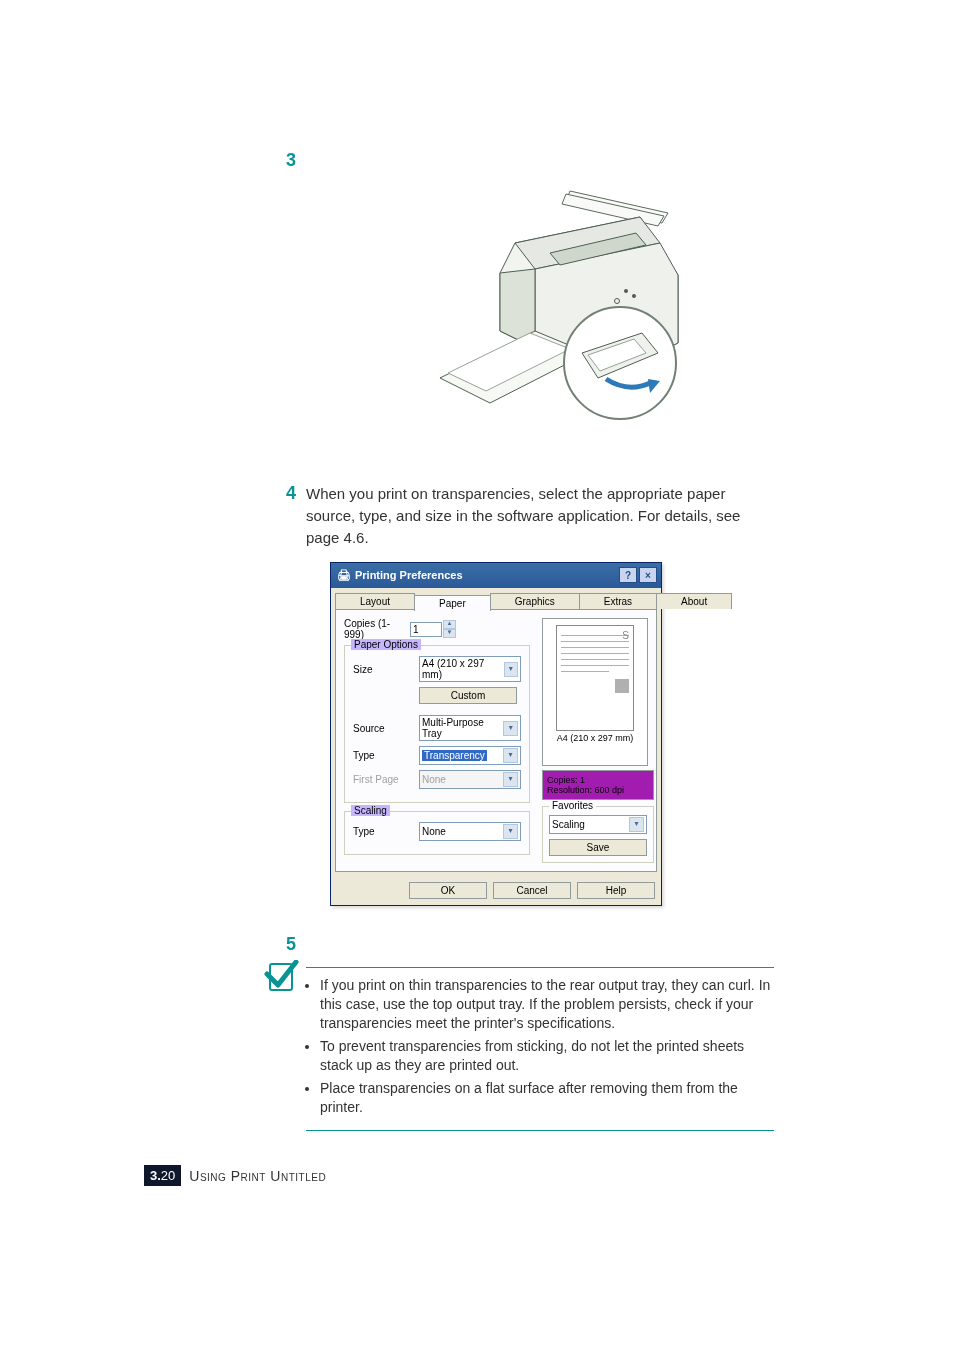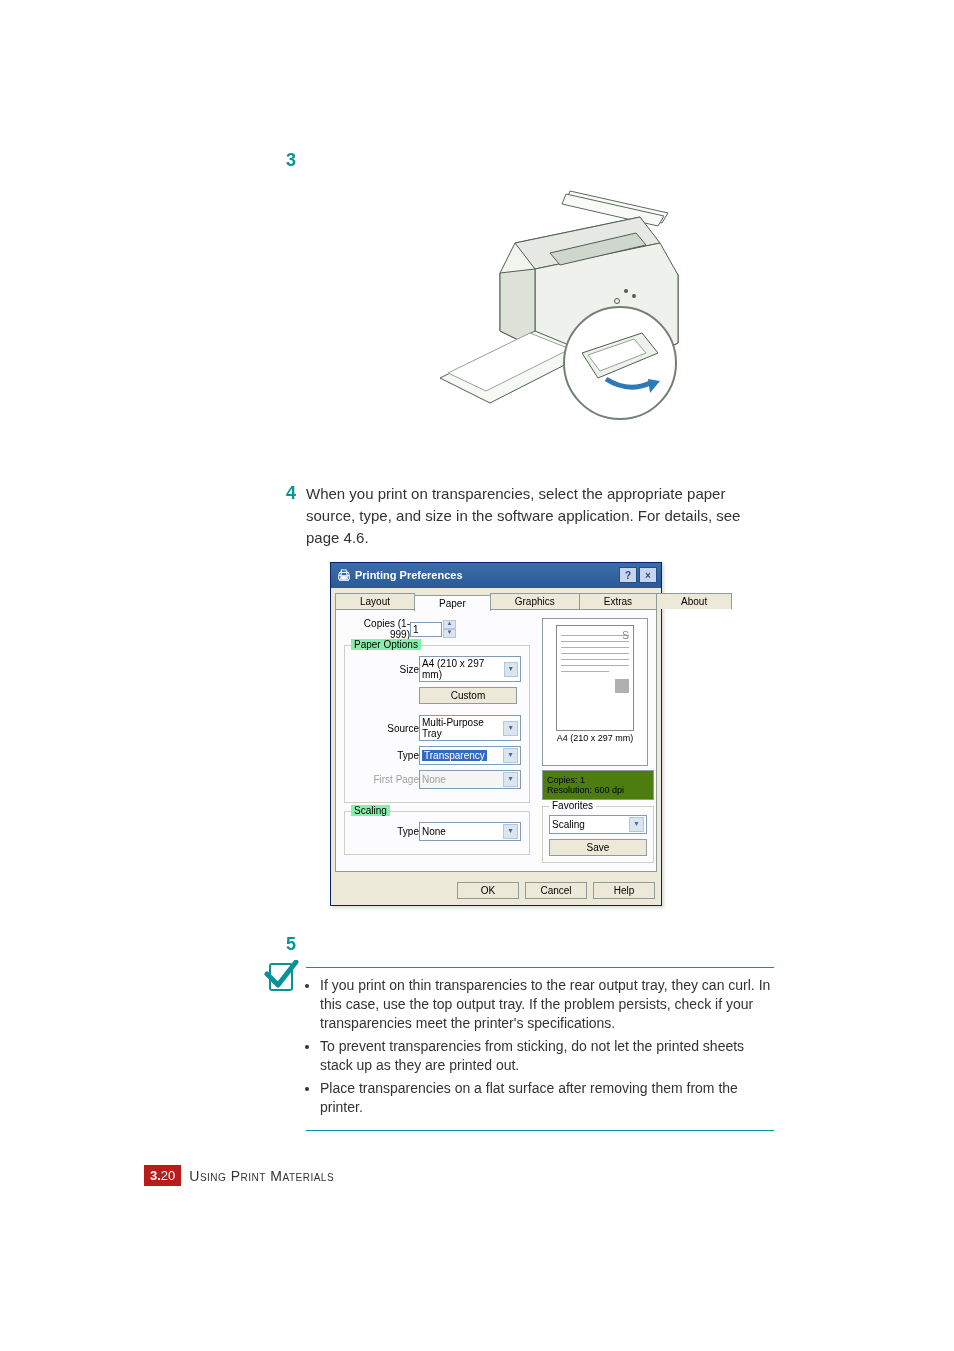--- a/index.html
+++ b/index.html
@@ -93,21 +93,21 @@
   }
   .tab-body {
     border: 1px solid #919b9c;
     background: #fcfcfe;
     margin: 0 4px 4px 4px;
     padding: 8px;
     display: flex;
   }
   .left-col { flex: 1; padding-right: 6px; }
   .row { display: flex; align-items: center; margin-bottom: 5px; }
-  .lbl { width: 66px; text-align: right; }
+  .lbl { width: 66px; }
   .lbl.dim { color: #a0a0a0; }
   .inp, .sel {
     border: 1px solid #7f9db9;
     background: #fff;
     font-size: 10px;
     padding: 1px 2px;
   }
   .inp { width: 26px; }
   .sel {
     width: 96px;
@@ -137,21 +137,21 @@
   }
   .group {
     border: 1px solid #d0d0bf;
     padding: 10px 8px 8px 8px;
     margin-bottom: 8px;
     position: relative;
   }
   .group-title {
     position: absolute;
     top: -7px; left: 6px;
-    background: #86efac;
+    background: #c4b5fd;
     padding: 0 3px;
     font-size: 10px;
   }
   .spin {
     display: inline-flex; flex-direction: column; margin-left: 1px;
   }
   .spin div {
     width: 11px; height: 7px;
     border: 1px solid #b5c7de;
     background: #dbe5f0;
@@ -188,39 +188,39 @@
     height: 1px; background: #b0b0b0; margin: 5px 0;
   }
   .preview .ln.short { width: 70%; }
   .preview .blk {
     width: 14px; height: 14px; background: #b0b0b0;
     float: right; margin-top: 2px;
   }
   .prev-label { text-align: center; font-size: 9px; margin-top: 2px; }
   .info-box {
     border: 1px solid #919b9c;
-    background: #4d7c0f;
+    background: #a21caf;
     font-size: 9px;
     padding: 4px;
     margin-top: 4px;
   }
   .fav-group {
     border: 1px solid #d0d0bf;
     padding: 8px 6px 6px 6px;
     margin-top: 6px;
     position: relative;
   }
   .bottom-btns {
     display: flex;
     justify-content: flex-end;
     gap: 6px;
     padding: 6px;
     background: #ece9d8;
   }
-  .bottom-btns .btn { width: 60px; padding: 2px 0; }
+  .bottom-btns .btn { width: 60px; padding: 2px 8px; }
 
   
   .notes {
     border-top: 1px solid #0a9396;
     border-bottom: 1px solid #0a9396;
     margin-left: 166px;
     padding: 8px 0 10px 0;
     position: relative;
     max-width: 468px;
   }
@@ -247,21 +247,21 @@
     margin-bottom: 4px;
   }
 
   .footer {
     display: flex;
     align-items: center;
     margin-top: 34px;
     margin-left: 4px;
   }
   .pg-badge {
-    background: #b91c1c;
+    background: #0f172a;
     color: #fff;
     padding: 3px 6px;
     font-size: 13px;
     font-weight: bold;
     margin-right: 8px;
   }
   .pg-badge .pg-num { font-weight: normal; }
   .footer-text {
     font-variant: small-caps;
     letter-spacing: 0.5px;
@@ -449,16 +449,16 @@
       <li>If you print on thin transparencies to the rear output tray, they can curl. In this case, use the top output tray. If the problem persists, check if your transparencies meet the printer's specifications.</li>
       <li>To prevent transparencies from sticking, do not let the printed sheets stack up as they are printed out.</li>
       <li>Place transparencies on a flat surface after removing them from the printer.</li>
     </ul>
   </div>
 
   <div class="footer">
     <span class="pg-badge">
       <span>3.</span><span class="pg-num">20</span>
     </span>
-    <span class="footer-text">Using Print Materials</span>
+    <span class="footer-text">Using Print Untitled</span>
   </div>
 
 </div>
 
 </body></html>

